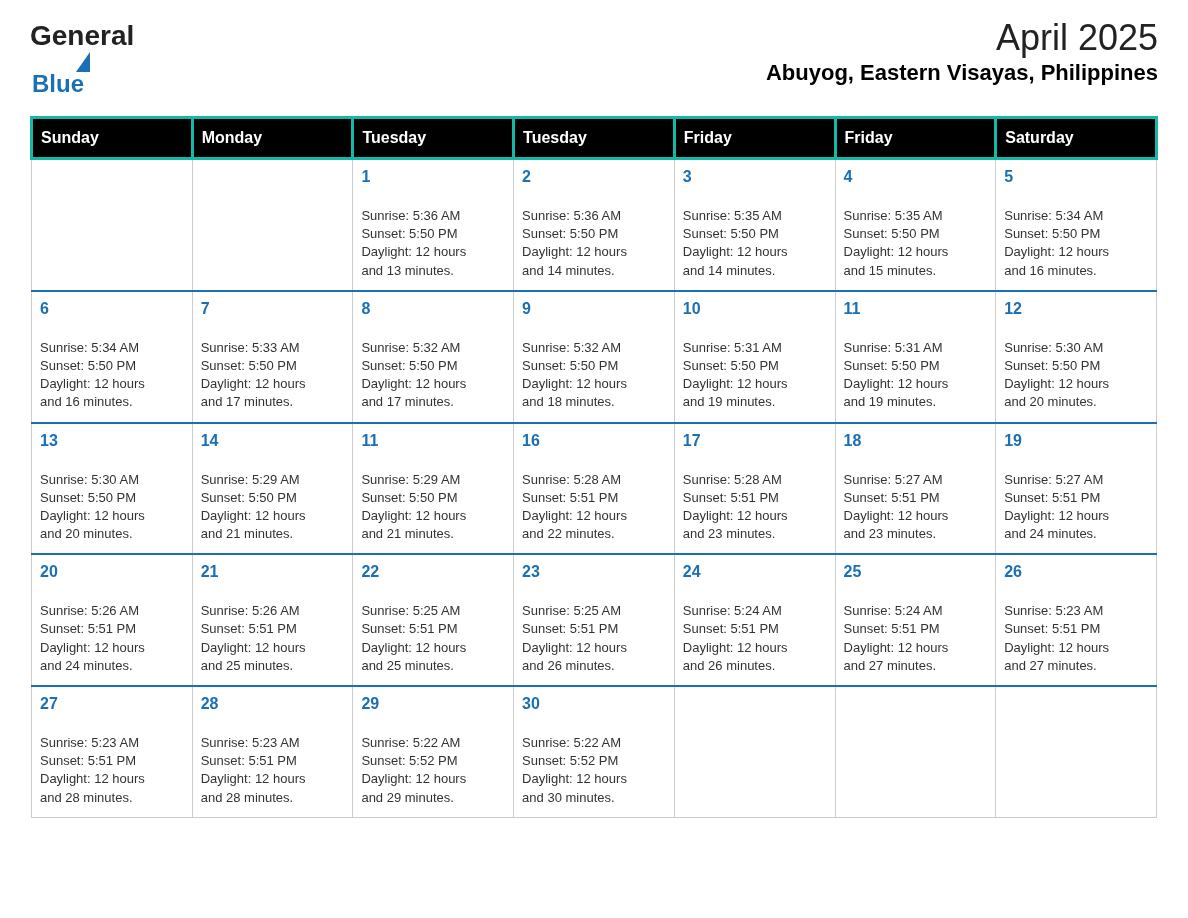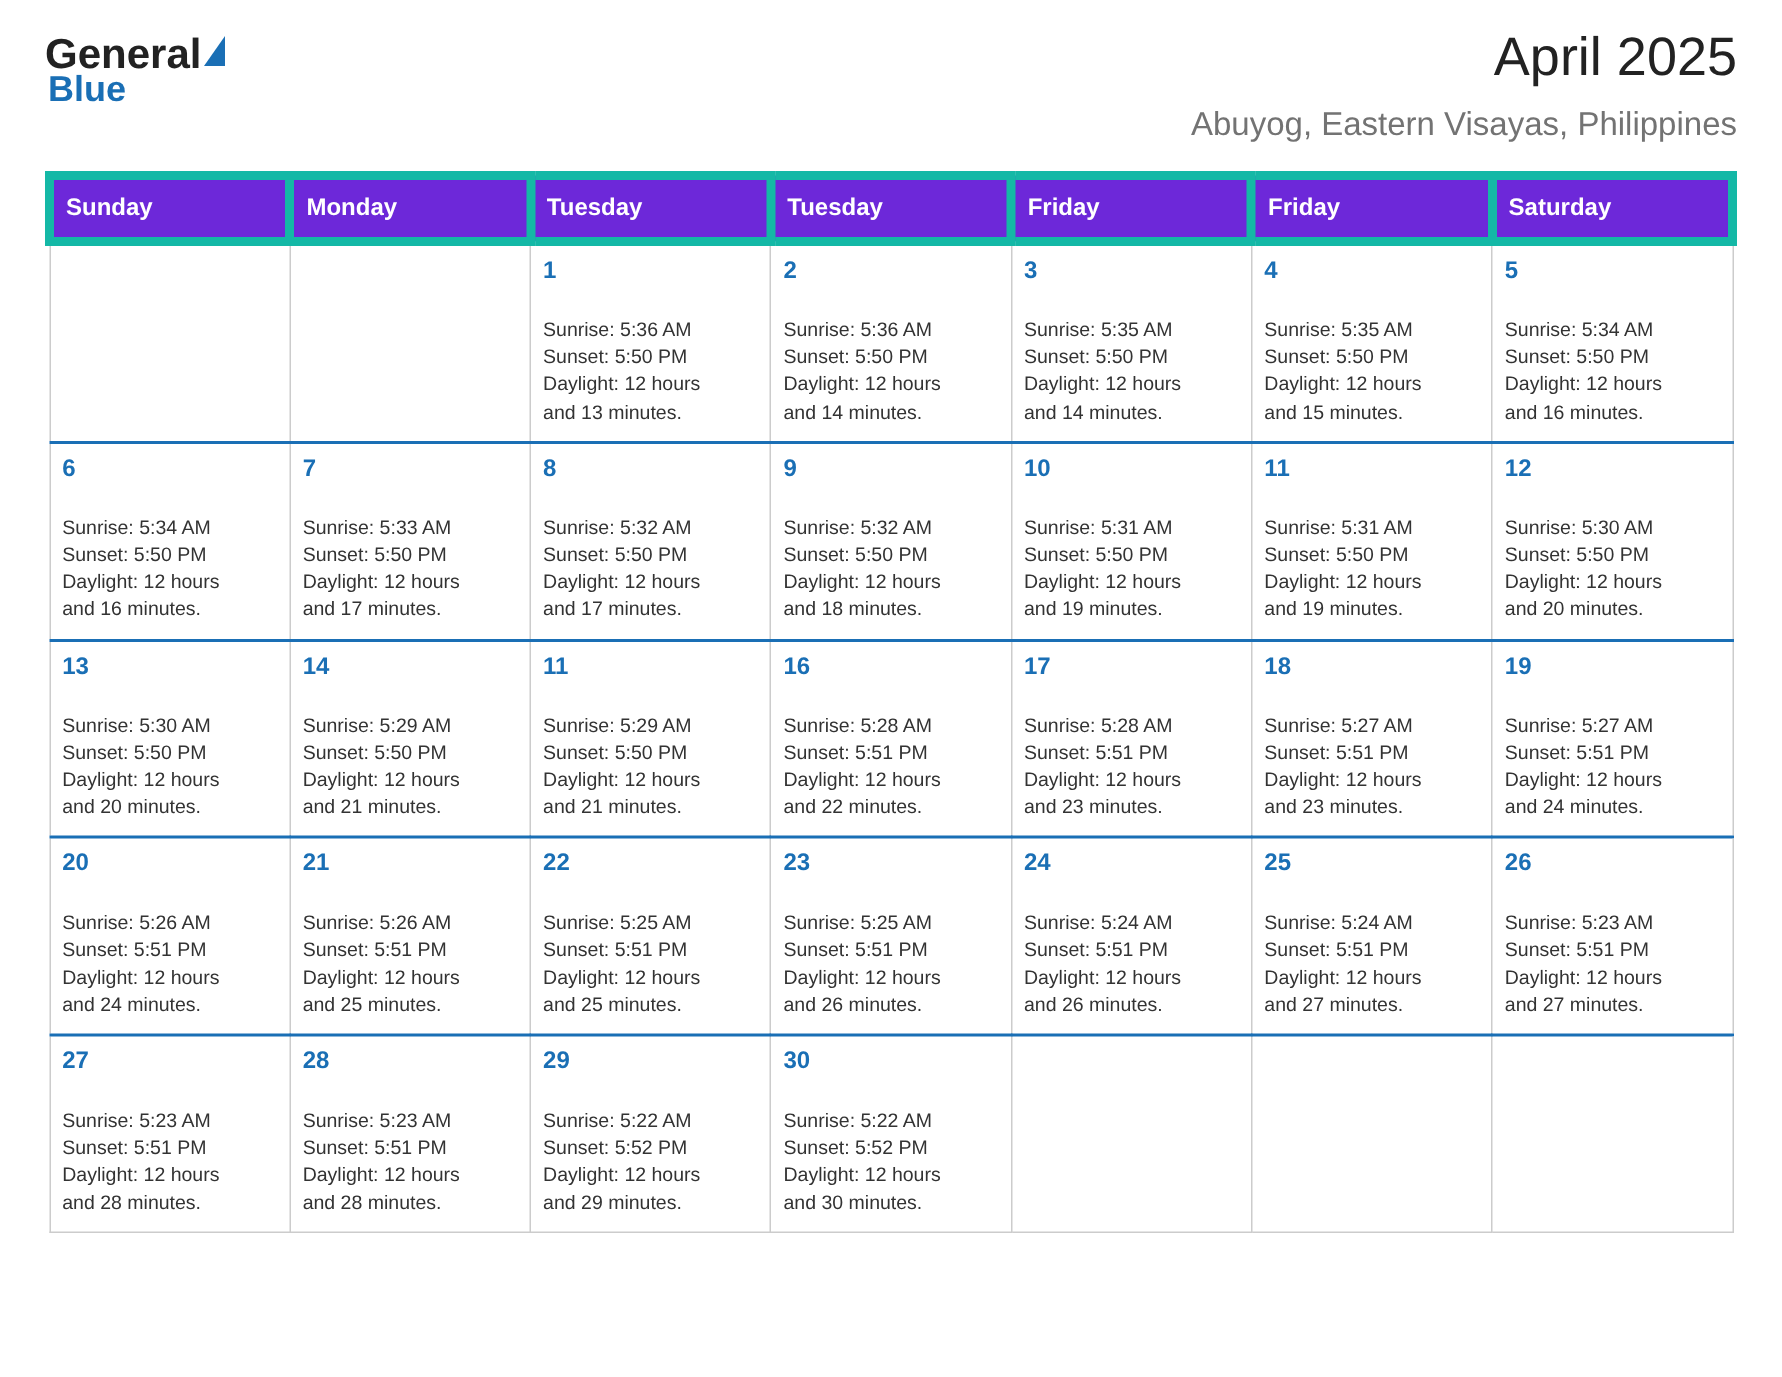--- a/index.html
+++ b/index.html
@@ -46,37 +46,37 @@
       text-align: right;
     }
     .title-block h1 {
       font-size: 36px;
       font-weight: normal;
       color: #222;
       line-height: 1;
     }
     .title-block h2 {
       font-size: 22px;
-      font-weight: normal;
-      color: #737373;
-      margin-top: 14px;
+      font-weight: bold;
+      color: #000000;
+      margin-top: 4px;
     }
     .calendar {
       width: 100%;
       border-collapse: collapse;
       border: 1px solid #bbb;
     }
     .calendar thead tr th {
-      background: #6d28d9;
+      background: #000000;
       color: #fff;
       font-size: 16px;
       font-weight: bold;
       padding: 10px 8px;
       text-align: left;
-      border: 6px solid #14b8a6;
+      border: 3px solid #14b8a6;
     }
     .calendar tbody tr td {
       vertical-align: top;
       padding: 8px 8px 10px 8px;
       border: 1px solid #ccc;
       width: calc(100% / 7);
       min-height: 90px;
       font-size: 13px;
       color: #222;
       background: #fff;
@@ -103,21 +103,21 @@
     .calendar tbody tr:first-child {
       border-top: none;
     }
   </style>
 </head>
 <body>
 
 <div class="header">
   <div class="logo">
     <div style="display:flex;flex-direction:column;align-items:flex-start;">
-      <div style="display:flex;align-items:center;">
+      <div style="display:flex;align-items:center;flex-direction:column;">
         <span class="logo-text-general">General</span>
         <div class="logo-triangle"></div>
       </div>
       <span class="logo-text-blue" style="margin-top:-6px;margin-left:2px;">Blue</span>
     </div>
   </div>
   <div class="title-block">
     <h1>April 2025</h1>
     <h2>Abuyog, Eastern Visayas, Philippines</h2>
   </div>

